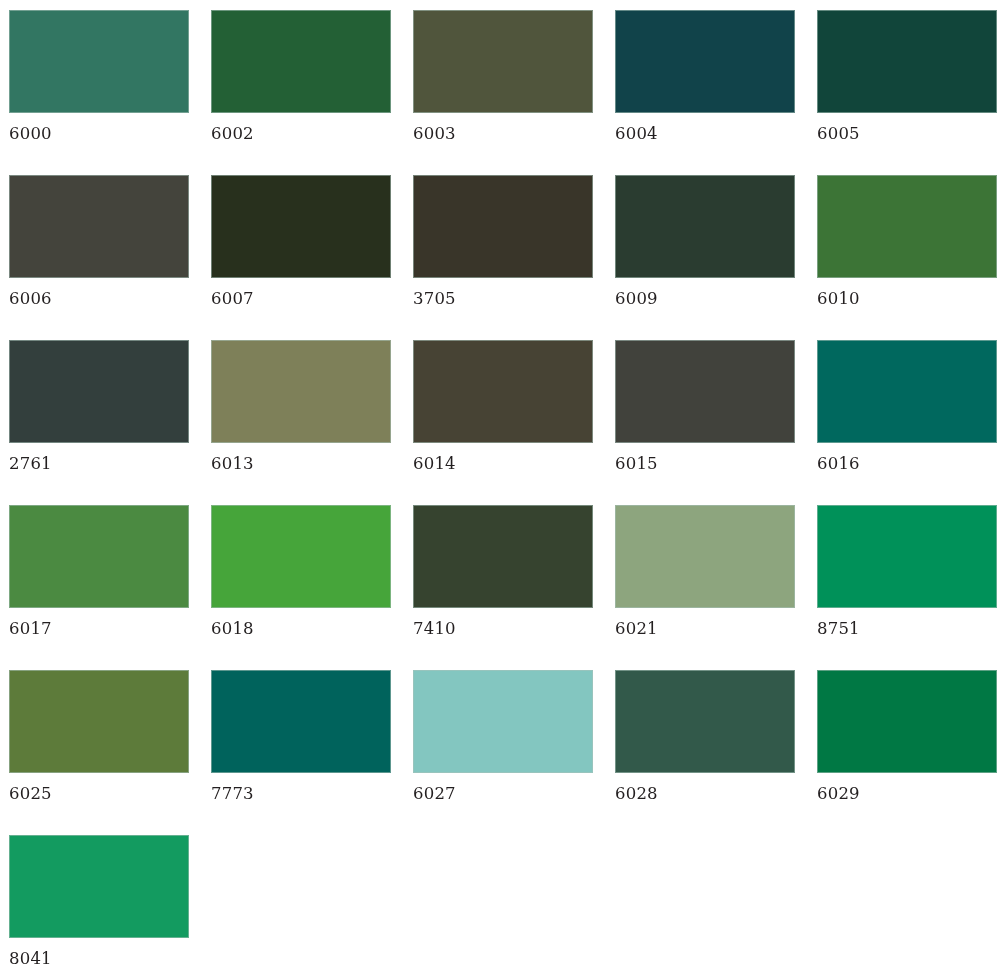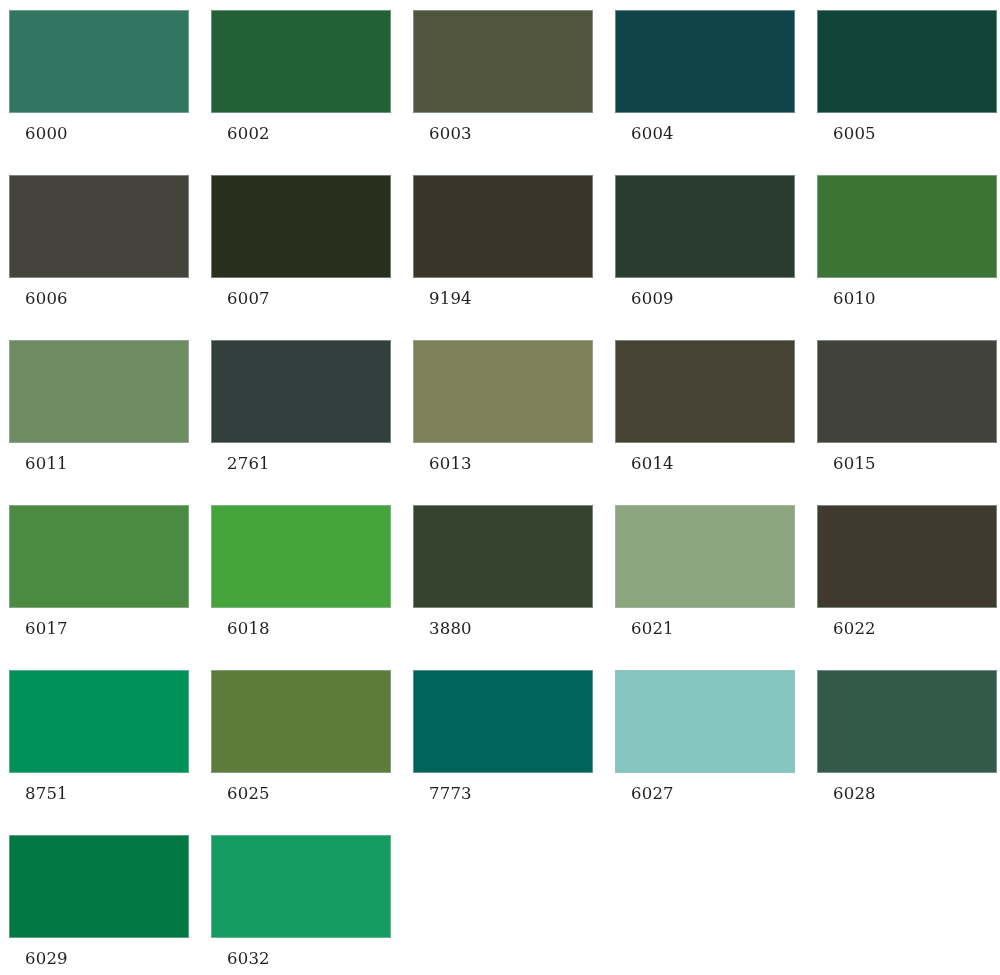--- a/index.html
+++ b/index.html
@@ -45,21 +45,20 @@
   .swatch-label {
     display: block;
     margin-top: 11px;
     font-family: "DejaVu Serif", "Liberation Serif", serif;
     font-size: 16.5px;
     line-height: 19px;
     letter-spacing: 0.2px;
     color: #231f20;
     font-weight: 400;
     white-space: nowrap;
-    margin-left: 16px;
   }
 </style>
 </head>
 <body>
 
 <main id="swatch-grid" style="background: rgb(255, 255, 255);">
     <div class="swatch-cell">
       <div class="swatch-chip" style="background-color: rgb(50, 118, 98);"></div>
       <span class="swatch-label">6000</span>
     </div>
@@ -82,69 +81,65 @@
     <div class="swatch-cell">
       <div class="swatch-chip" style="background-color: rgb(68, 68, 60);"></div>
       <span class="swatch-label">6006</span>
     </div>
     <div class="swatch-cell">
       <div class="swatch-chip" style="background-color: rgb(40, 48, 29);"></div>
       <span class="swatch-label">6007</span>
     </div>
     <div class="swatch-cell">
       <div class="swatch-chip" style="background-color: rgb(57, 53, 41);"></div>
-      <span class="swatch-label">9194</span>
+      <span class="swatch-label">3705</span>
     </div>
     <div class="swatch-cell">
       <div class="swatch-chip" style="background-color: rgb(42, 60, 48);"></div>
       <span class="swatch-label">6009</span>
     </div>
     <div class="swatch-cell">
       <div class="swatch-chip" style="background-color: rgb(60, 116, 54);"></div>
       <span class="swatch-label">6010</span>
-    </div>
-    <div class="swatch-cell">
-      <div class="swatch-chip" style="background-color: rgb(110, 139, 98);"></div>
-      <span class="swatch-label">6011</span>
     </div>
     <div class="swatch-cell">
       <div class="swatch-chip" style="background-color: rgb(51, 63, 61);"></div>
       <span class="swatch-label">2761</span>
     </div>
     <div class="swatch-cell">
       <div class="swatch-chip" style="background-color: rgb(126, 128, 89);"></div>
       <span class="swatch-label">6013</span>
     </div>
     <div class="swatch-cell">
       <div class="swatch-chip" style="background-color: rgb(71, 67, 52);"></div>
       <span class="swatch-label">6014</span>
     </div>
     <div class="swatch-cell">
       <div class="swatch-chip" style="background-color: rgb(65, 66, 60);"></div>
       <span class="swatch-label">6015</span>
     </div>
     <div class="swatch-cell">
+      <div class="swatch-chip" style="background-color: rgb(0, 104, 94);"></div>
+      <span class="swatch-label">6016</span>
+    </div>
+    <div class="swatch-cell">
       <div class="swatch-chip" style="background-color: rgb(75, 138, 65);"></div>
       <span class="swatch-label">6017</span>
     </div>
     <div class="swatch-cell">
       <div class="swatch-chip" style="background-color: rgb(70, 165, 58);"></div>
       <span class="swatch-label">6018</span>
     </div>
     <div class="swatch-cell">
       <div class="swatch-chip" style="background-color: rgb(54, 67, 47);"></div>
-      <span class="swatch-label">3880</span>
+      <span class="swatch-label">7410</span>
     </div>
     <div class="swatch-cell">
       <div class="swatch-chip" style="background-color: rgb(141, 165, 126);"></div>
       <span class="swatch-label">6021</span>
-    </div>
-    <div class="swatch-cell">
-      <div class="swatch-chip" style="background-color: rgb(64, 58, 46);"></div>
-      <span class="swatch-label">6022</span>
     </div>
     <div class="swatch-cell">
       <div class="swatch-chip" style="background-color: rgb(0, 145, 89);"></div>
       <span class="swatch-label">8751</span>
     </div>
     <div class="swatch-cell">
       <div class="swatch-chip" style="background-color: rgb(93, 123, 58);"></div>
       <span class="swatch-label">6025</span>
     </div>
     <div class="swatch-cell">
@@ -158,15 +153,15 @@
     <div class="swatch-cell">
       <div class="swatch-chip" style="background-color: rgb(50, 89, 74);"></div>
       <span class="swatch-label">6028</span>
     </div>
     <div class="swatch-cell">
       <div class="swatch-chip" style="background-color: rgb(0, 120, 68);"></div>
       <span class="swatch-label">6029</span>
     </div>
     <div class="swatch-cell">
       <div class="swatch-chip" style="background-color: rgb(19, 155, 96);"></div>
-      <span class="swatch-label">6032</span>
+      <span class="swatch-label">8041</span>
     </div>
   </main>
 
 </body></html>

